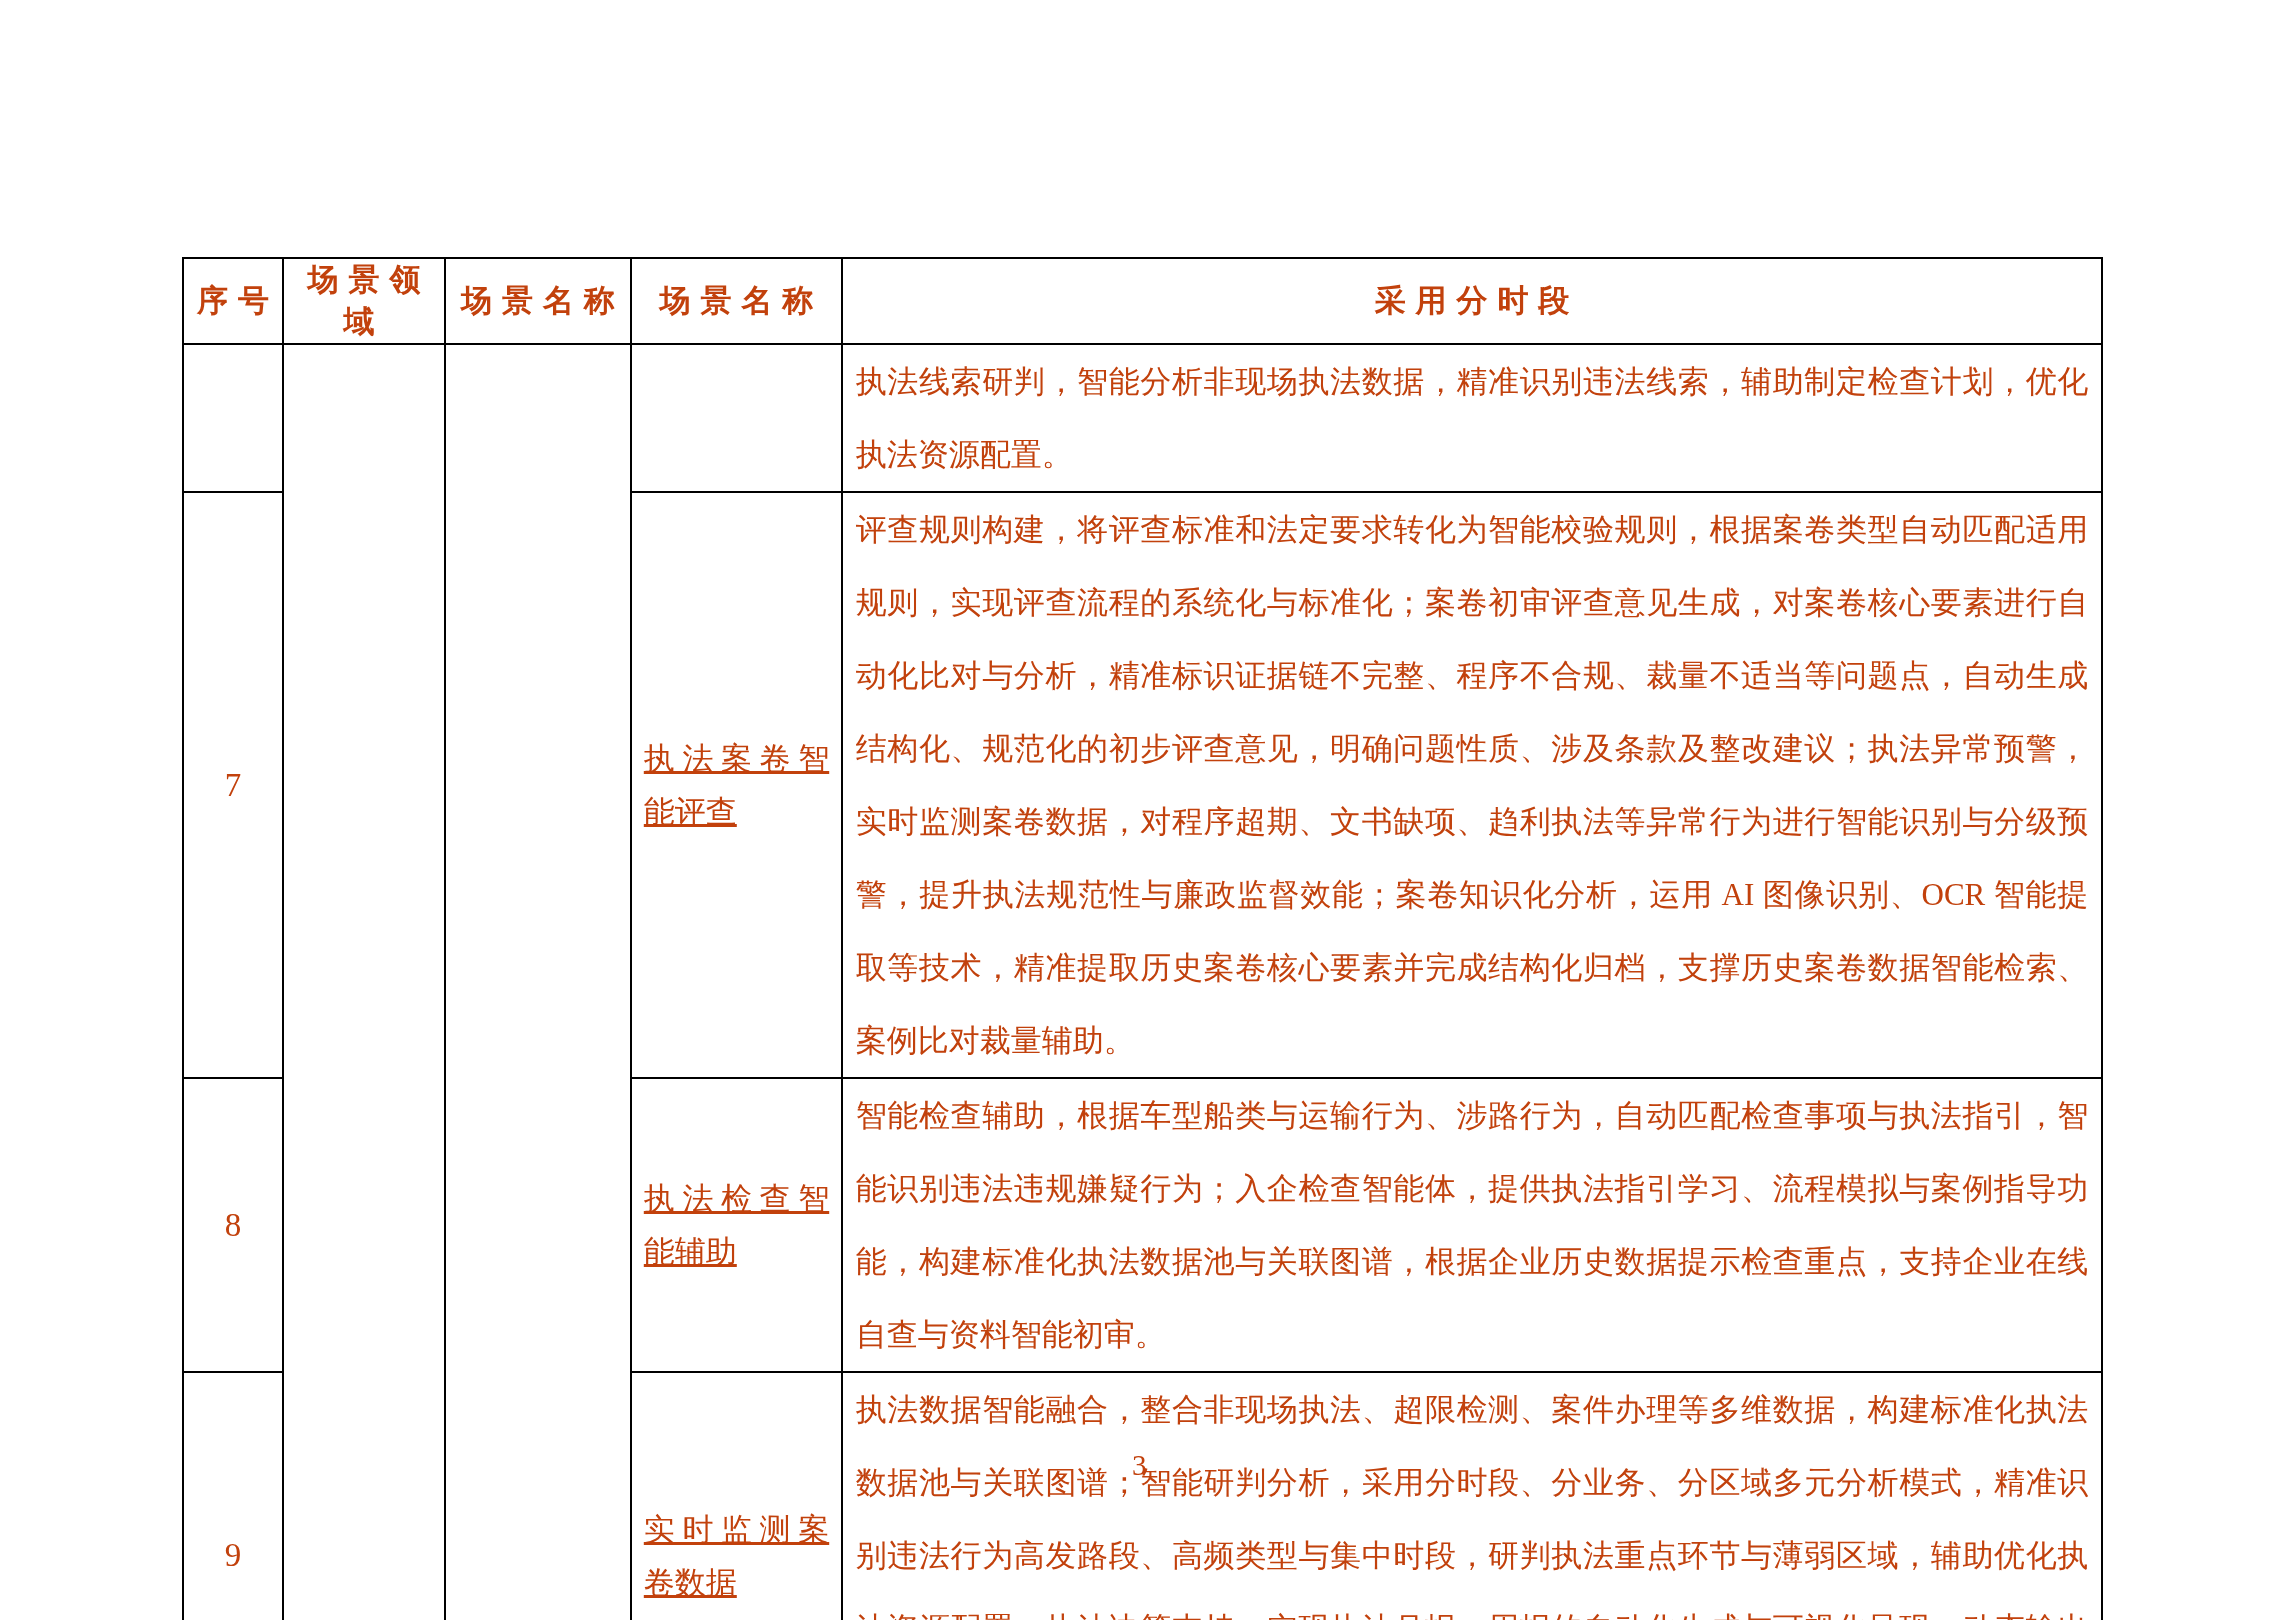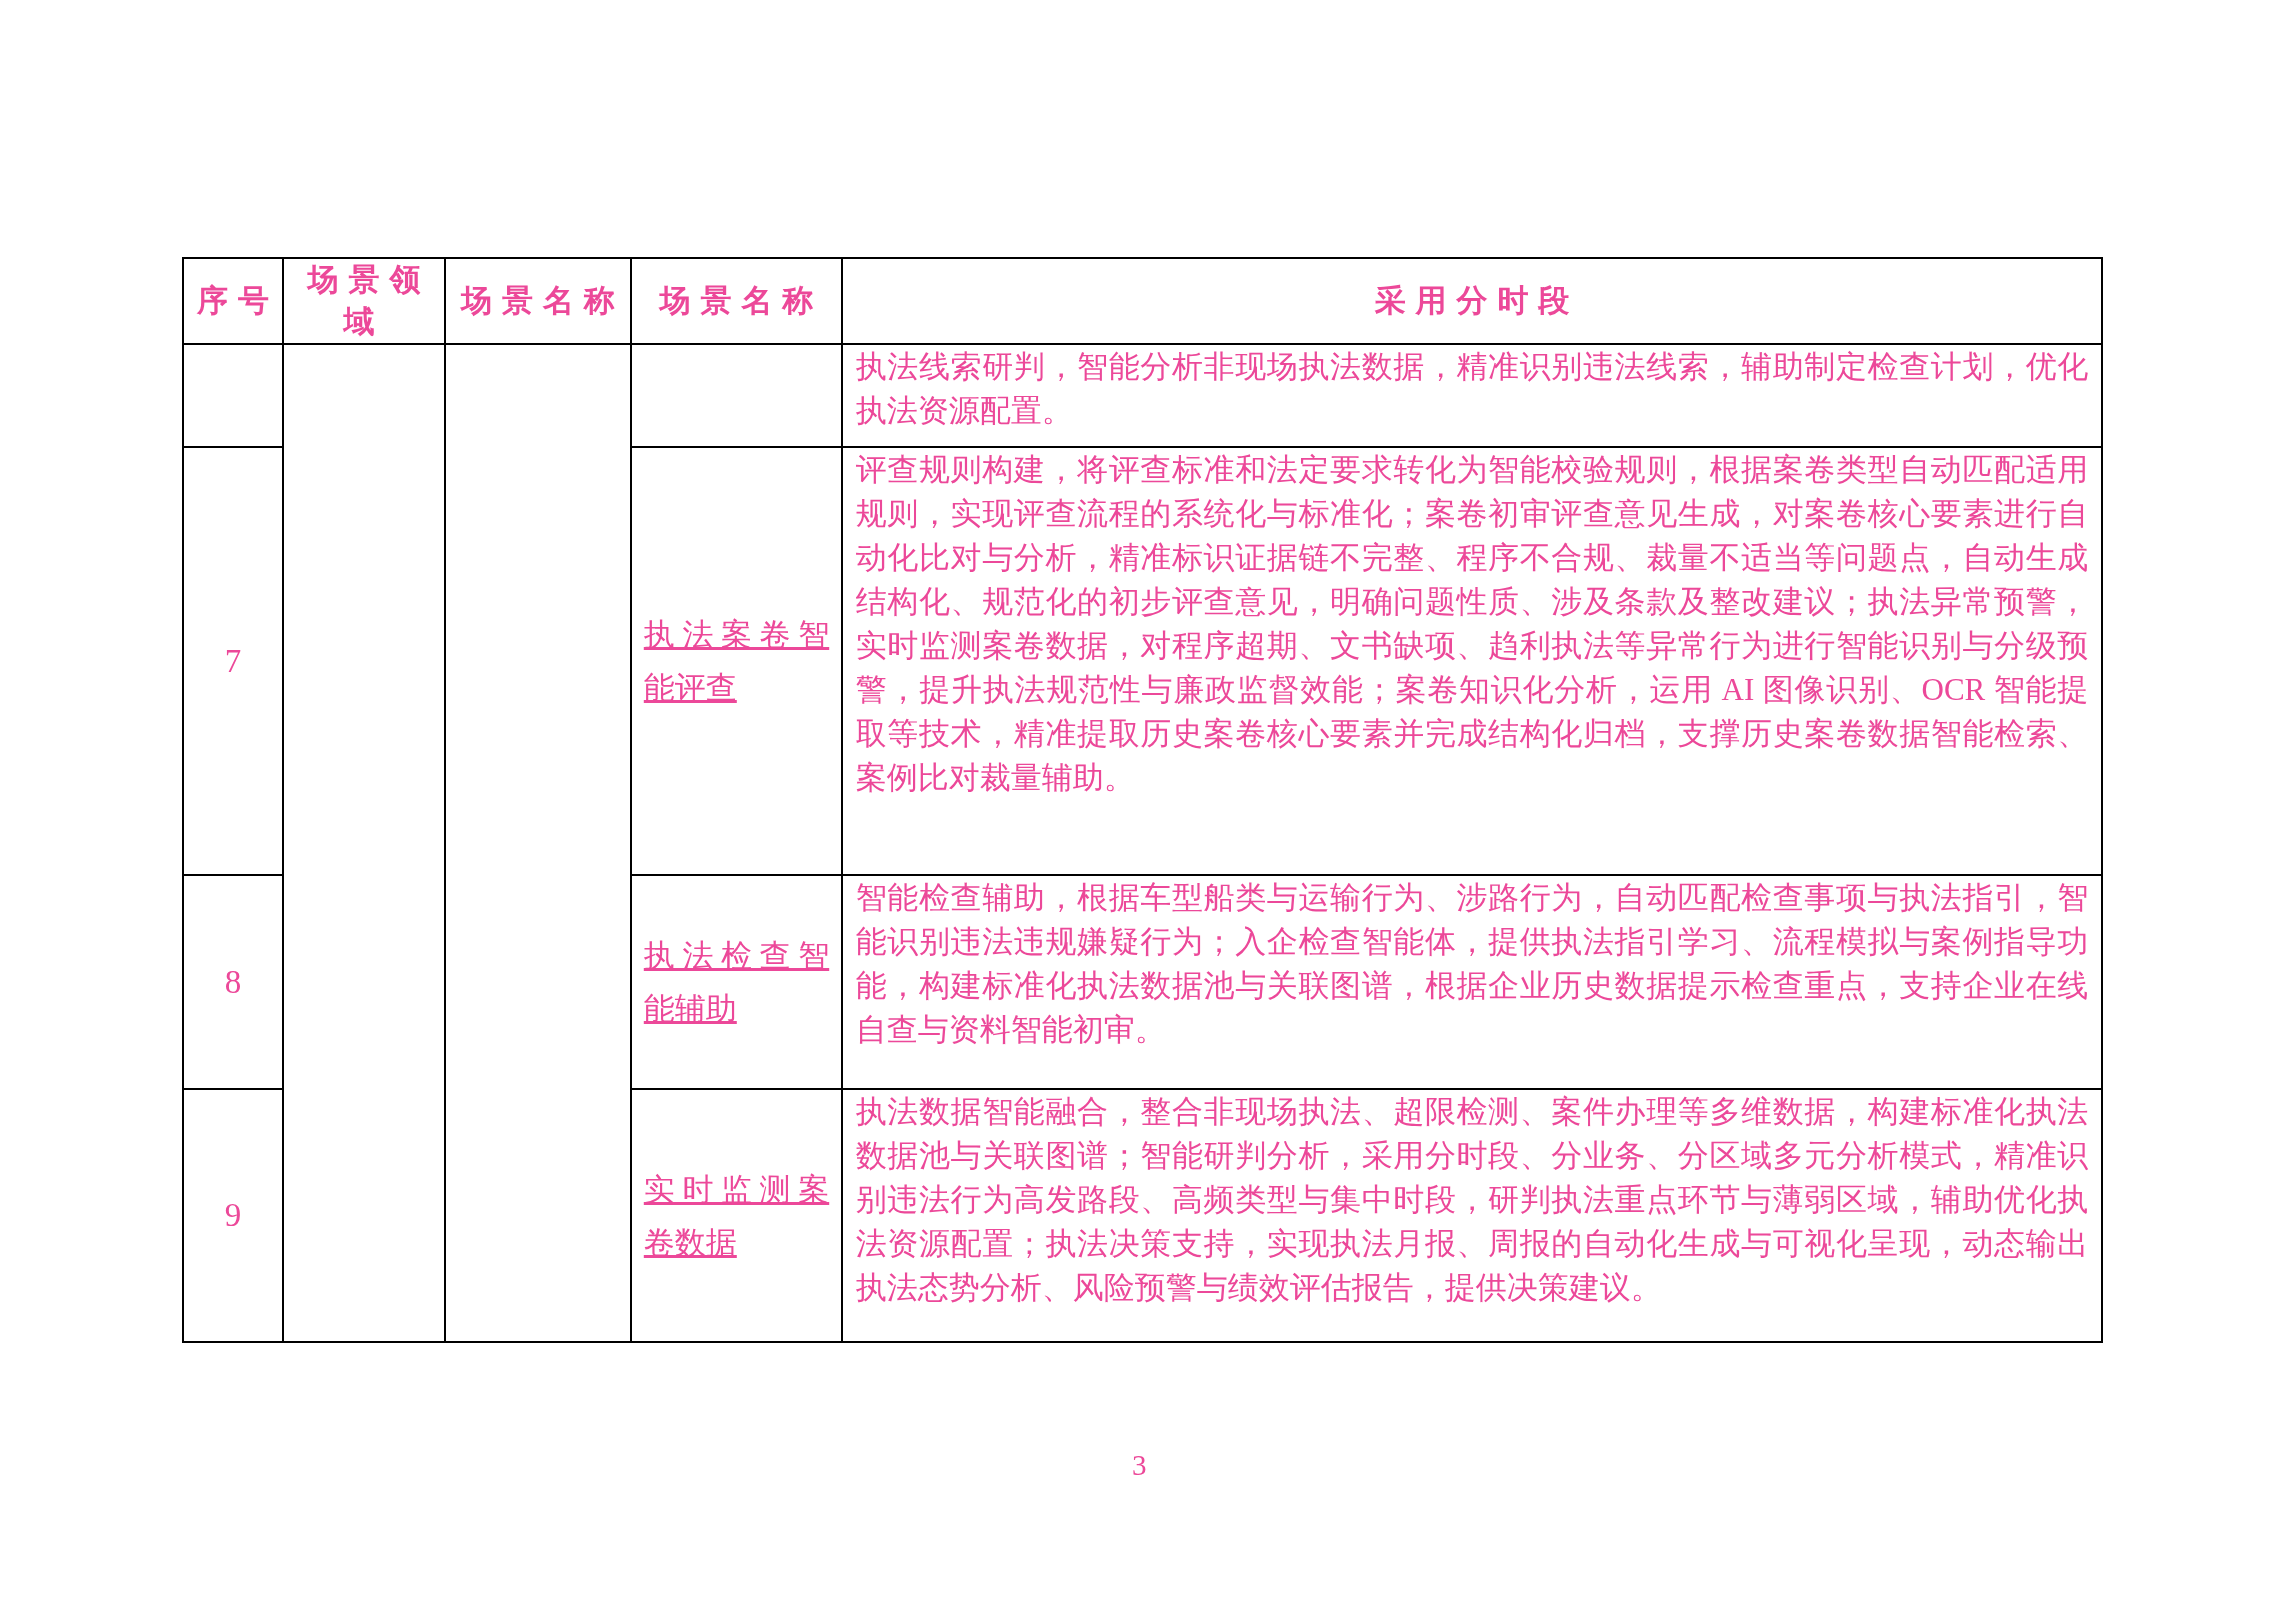--- a/index.html
+++ b/index.html
@@ -3,21 +3,21 @@
 <meta charset="utf-8">
 <style>
   * { margin: 0; padding: 0; box-sizing: border-box; }
   html, body { background: #ffffff; }
   .page {
     position: relative;
     width: 2292px;
     height: 1620px;
     background: #ffffff;
     font-family: "Liberation Serif", "DejaVu Serif", serif;
-    color: #ec4899;
+    color: #c2410c;
     overflow: hidden;
   }
   table.scenario-table {
     position: absolute;
     left: 182px;
     top: 257px;
     width: 1919px;
     border-collapse: collapse;
     table-layout: fixed;
     font-size: 31px;
@@ -45,21 +45,21 @@
     vertical-align: middle;
     text-align: justify;
     padding: 0 11.8px;
     line-height: 53px;
     text-decoration: underline;
   }
   td.content-cell {
     vertical-align: top;
     text-align: justify;
     padding: 0 12.7px;
-    line-height: 44px;
+    line-height: 73px;
   }
   tr.row-cont    { height: 103px; }
   tr.row-seven   { height: 428px; }
   tr.row-eight   { height: 214px; }
   tr.row-nine    { height: 253px; }
   .page-number {
     position: absolute;
     left: 0;
     right: 13.7px;
     top: 1449px;

